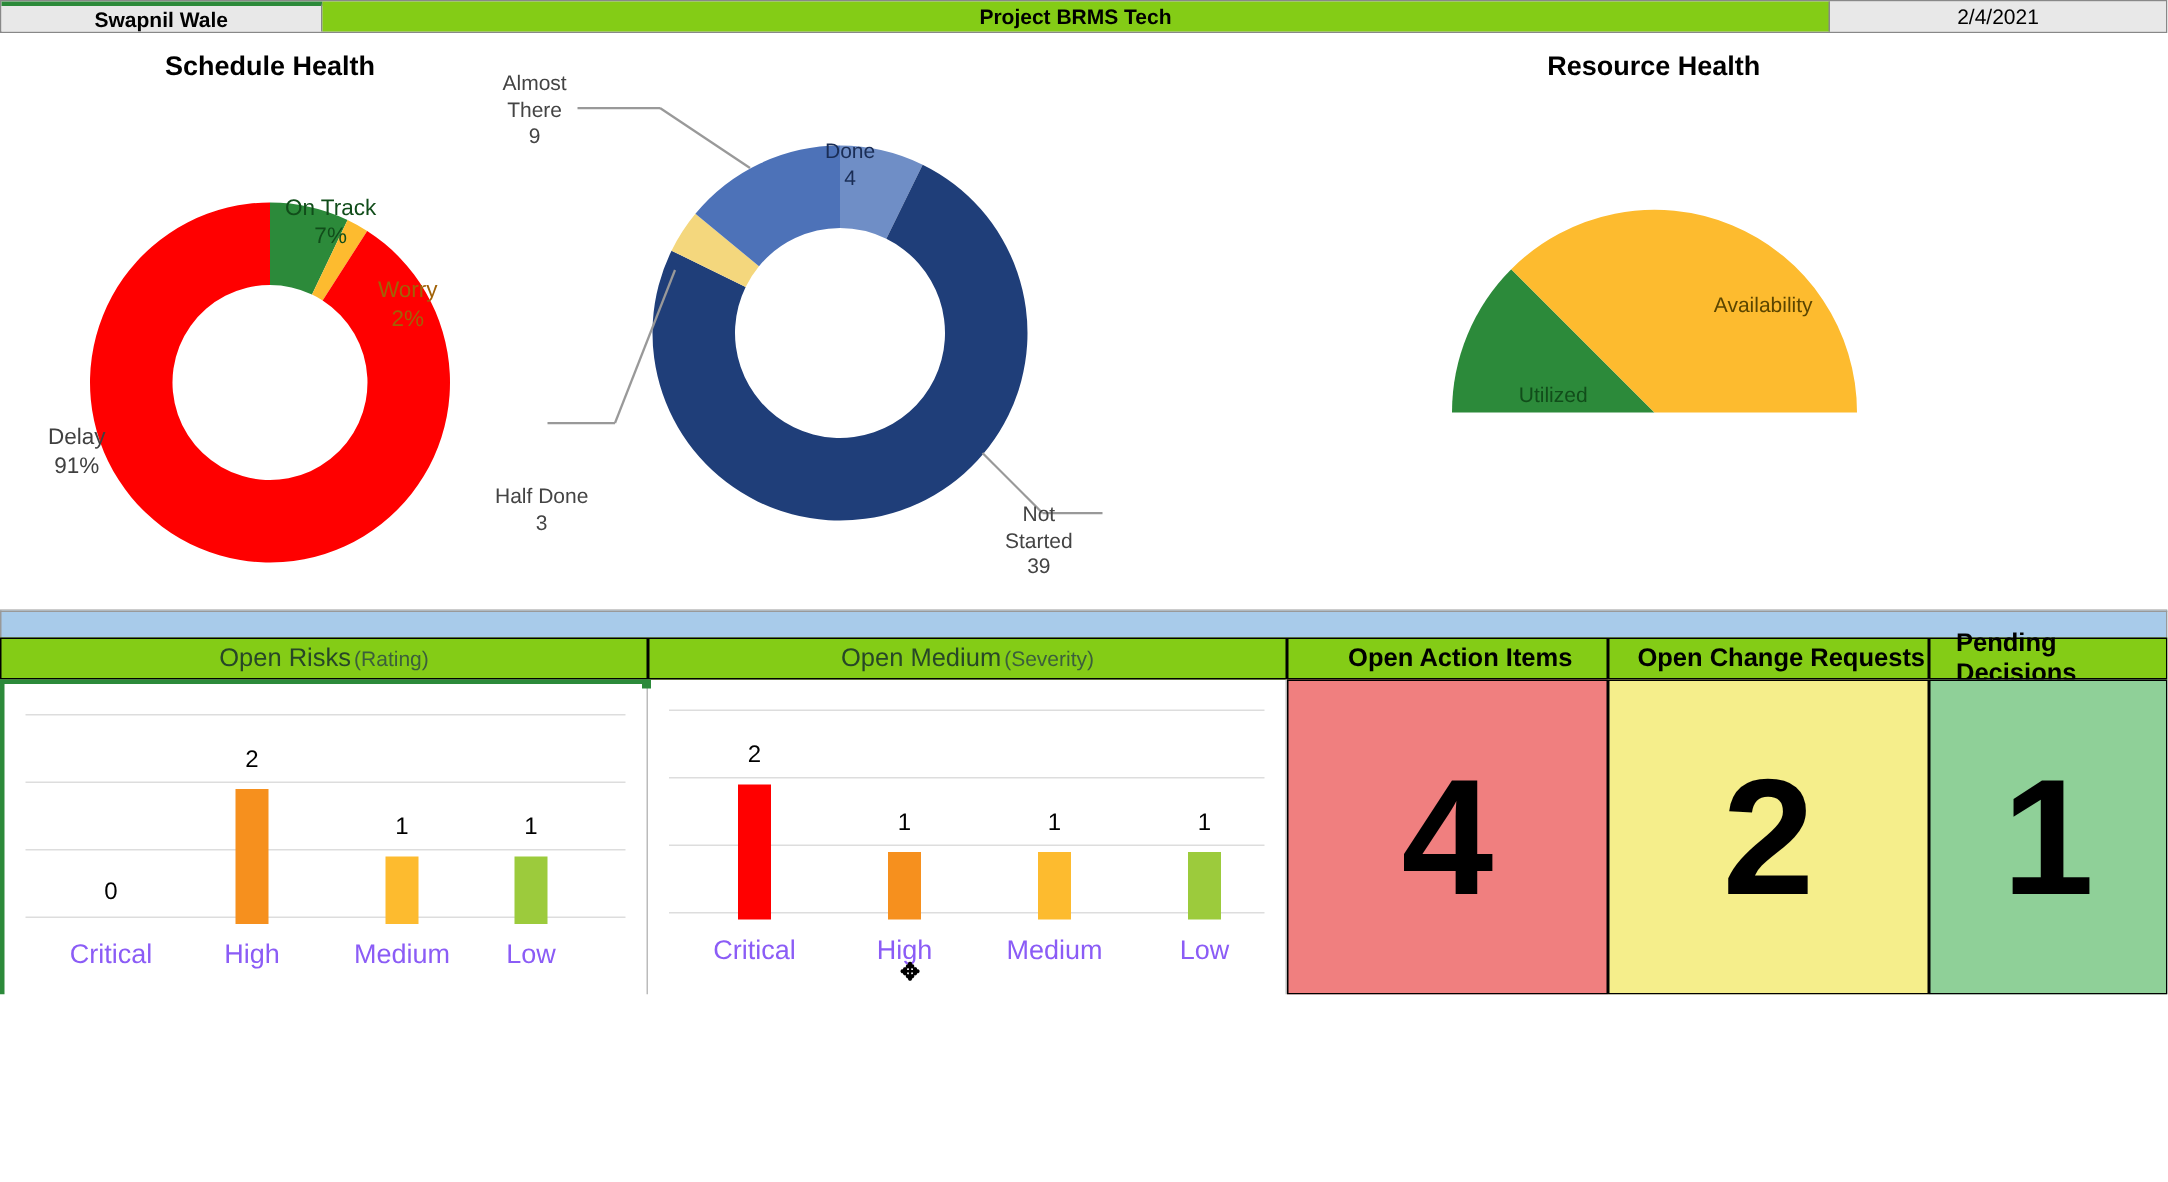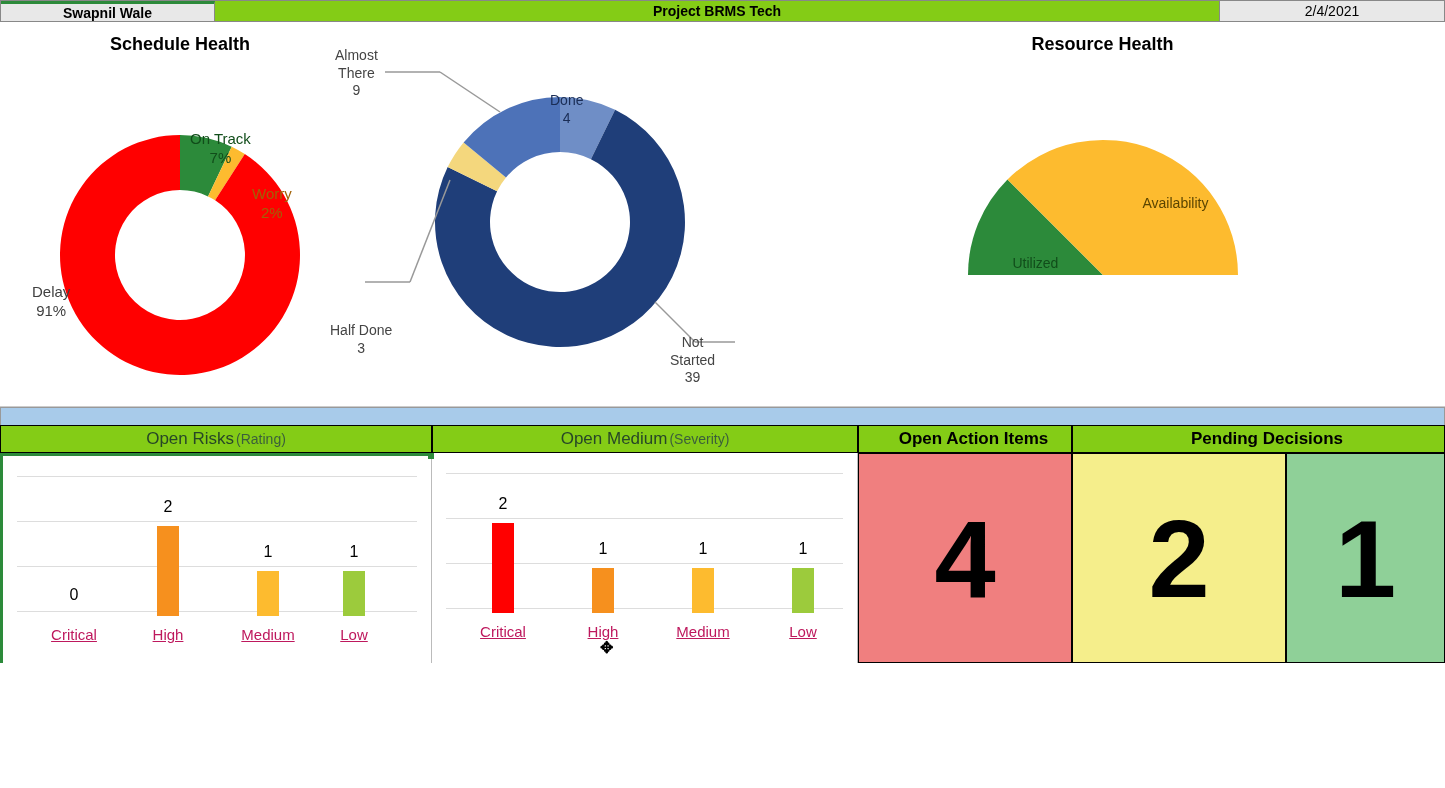--- a/index.html
+++ b/index.html
@@ -33,21 +33,21 @@
   .bh .main { color:#274727; font-weight:normal;}
   .bh3 .main, .bh4 .main, .bh5 .main { color:#000; font-weight:bold; font-size:17px;margin-left:17px;}
   .bot-body { display:flex; height:210px; }
   .bchart { position:relative; border-right:1px solid #bbb; padding:20px 0 0 0;}
   .bchart.b1 { width:432px; border-left:1px solid #bbb; border-top:3px solid #2c8a3a; border-left:3px solid #2c8a3a;}
   .bchart.b2 { width:426px; }
   .plot { position:relative; margin:0 14px; height:140px; }
   .grid { position:absolute; left:0; right:0; height:0; border-top:1px solid #ddd; }
   .bar { position:absolute; width:22px; bottom:0;}
   .dl { position:absolute; width:60px; text-align:center; font-size:16px;}
-  .cat { position:absolute; width:80px; text-align:center; font-size:15px; color:#be185d;text-decoration:underline;}
+  .cat { position:absolute; width:80px; text-align:center; font-size:18px; color:#8b5cf6;}
   .tile { display:flex; align-items:center; justify-content:center; font-size:110px; font-weight:900; font-family:Arial Black, Arial, sans-serif; }
   .t3 { width:214px; background:#f07f7f; border:1px solid #000;}
   .t4 { width:214px; background:#f5ee8b; border:1px solid #000;}
   .t5 { flex:1; background:#8fd098; border:1px solid #000;}
   .cursor-cross { position:absolute; font-size:16px; color:#000; font-weight:bold;}
 
   
   .leader { position:absolute; stroke:#999; stroke-width:1.5; fill:none;}
 
 </style>
@@ -140,20 +140,23 @@
       <span class="main">Open Risks</span> 
       <span class="sub">(Rating)</span>
     </div>
   <div class="bh bh2">
       <span class="main">Open Medium</span> 
       <span class="sub">(Severity)</span>
     </div>
   <div class="bh bh3">
       <span class="main">Open Action Items</span>
     </div>
+  <div class="bh bh4">
+      <span class="main">Open Change Requests</span>
+    </div>
   <div class="bh bh5">
       <span class="main">Pending Decisions</span>
     </div>
 </div>
 <div class="bot-body">
 
   <div class="bchart b1">
     <div class="plot">
       <div class="grid" style="top:0;"></div>
       <div class="grid" style="top:45px;"></div>

